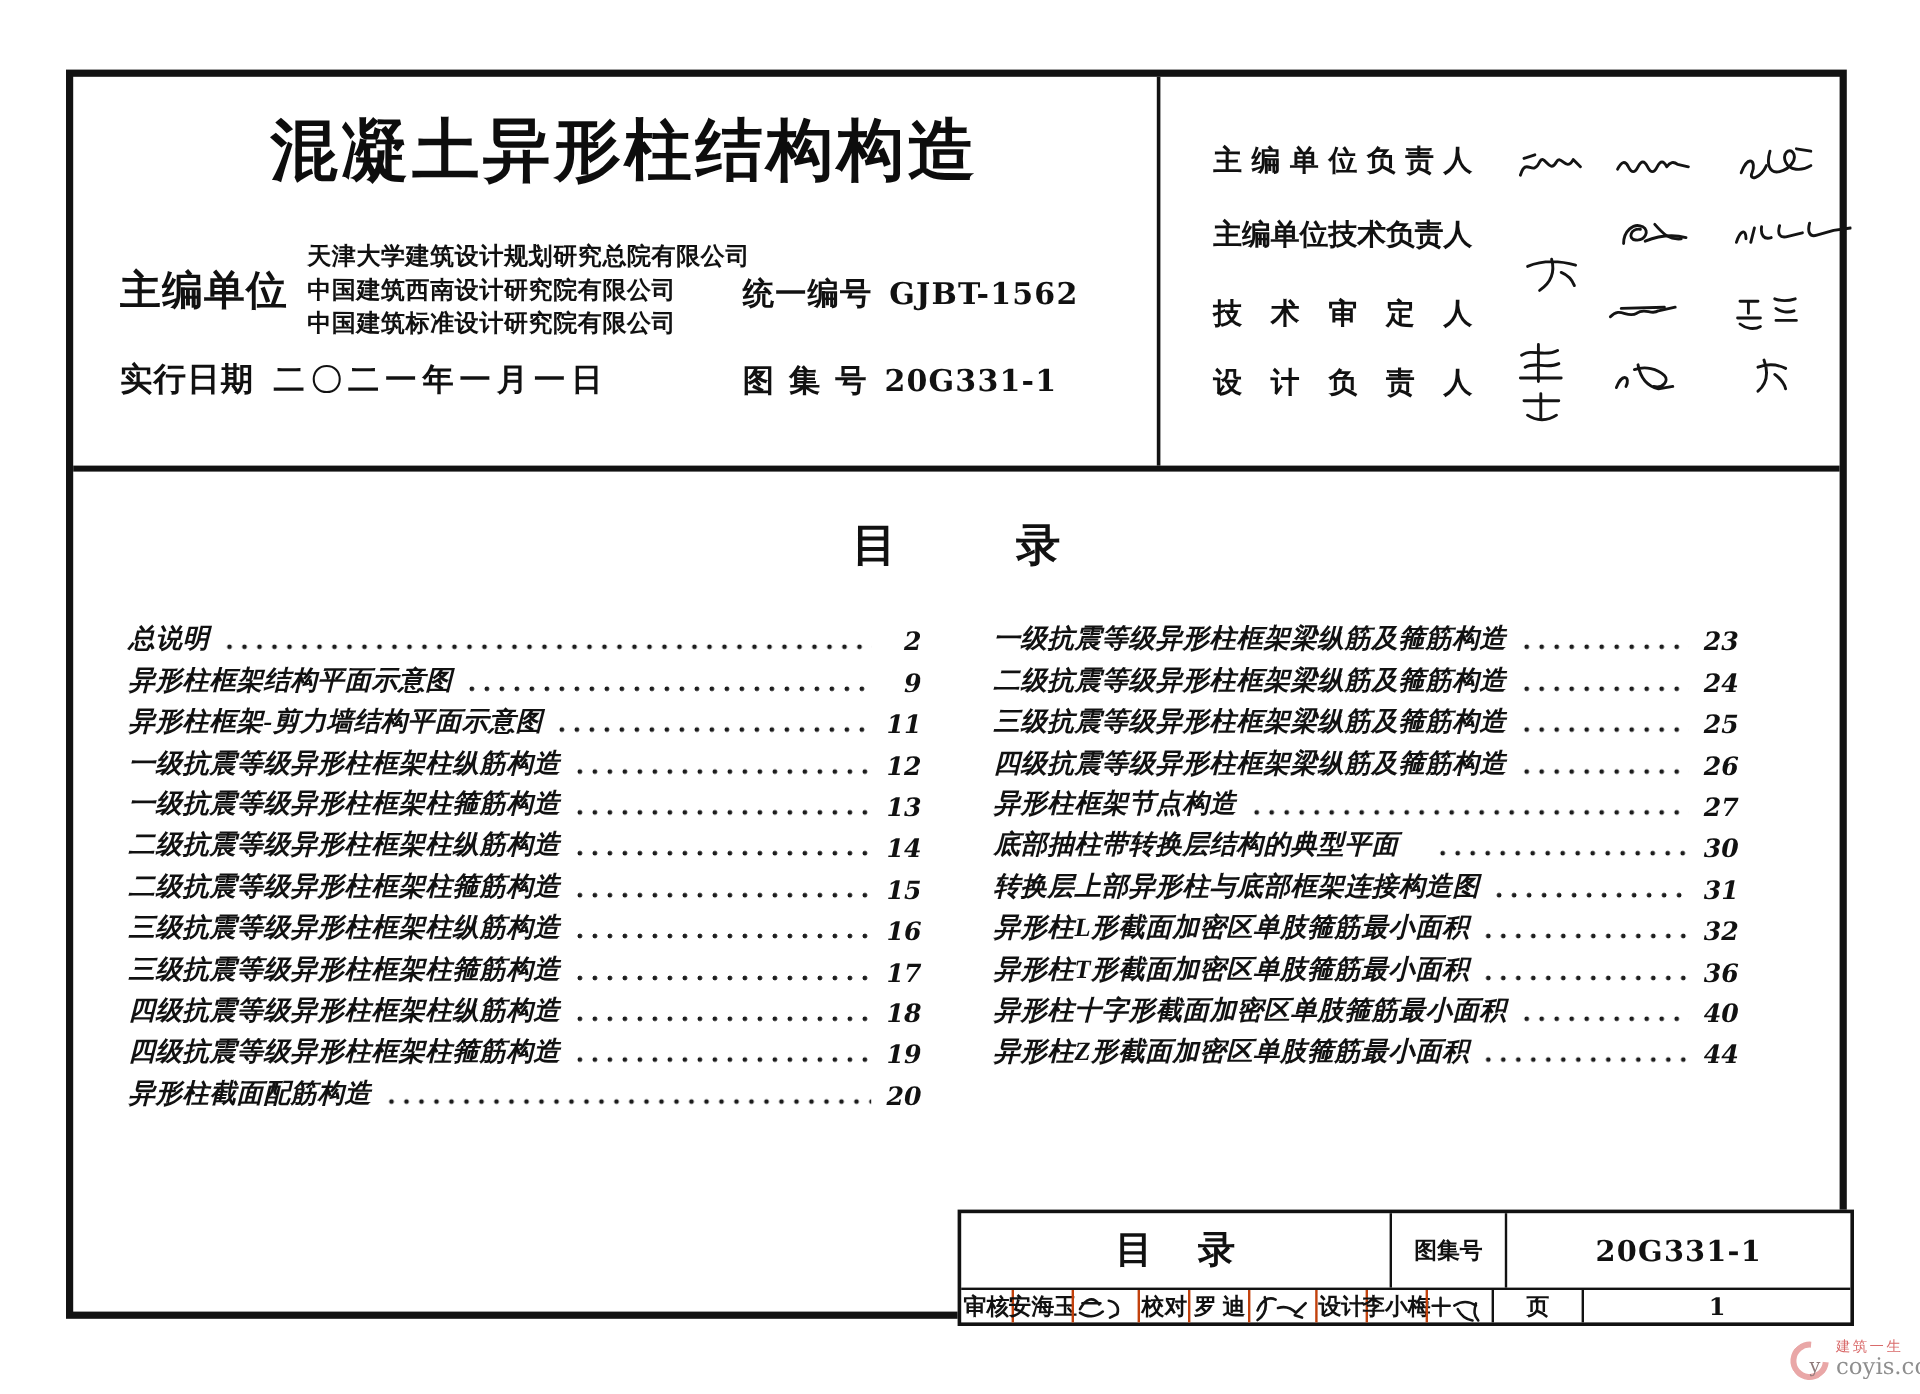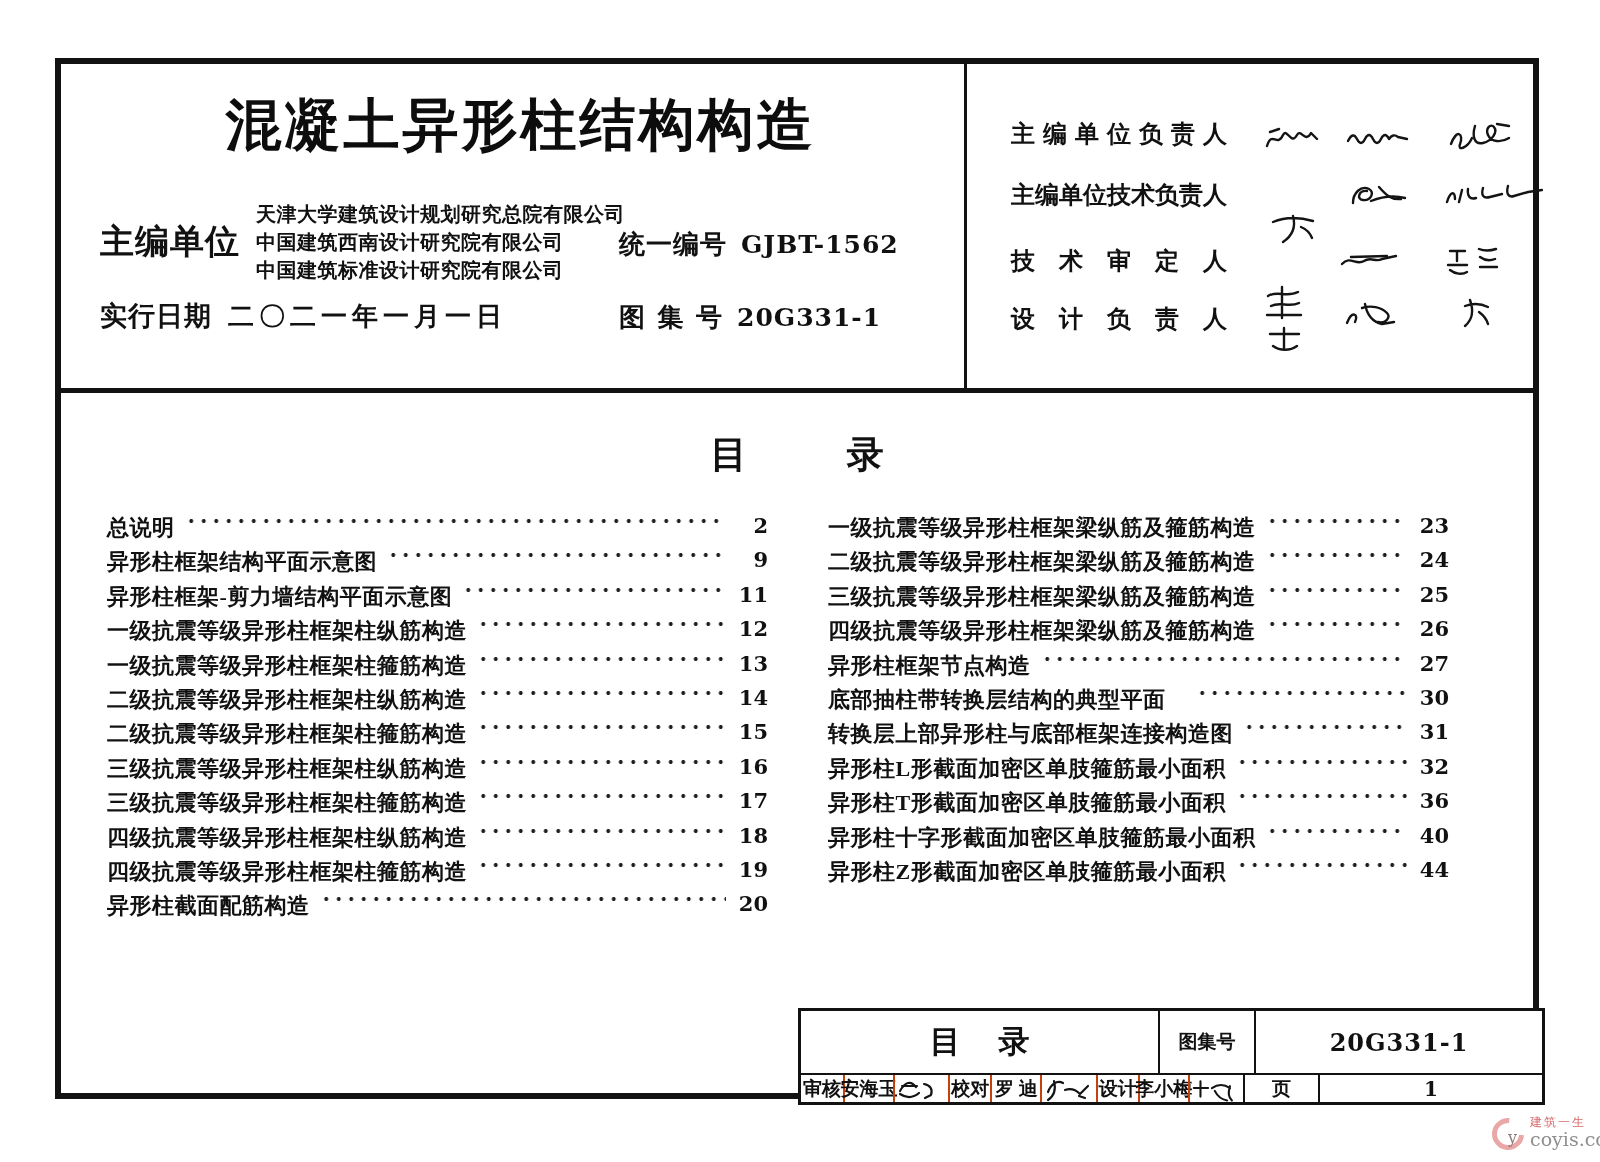--- a/index.html
+++ b/index.html
@@ -36,21 +36,21 @@
              text-align:justify;text-align-last:justify;white-space:nowrap;}
   .sig{position:absolute;}
   .sig path{fill:none;stroke:#141414;stroke-width:2.4;stroke-linecap:round;stroke-linejoin:round;}
 
   
   .toc-title{position:absolute;left:0;top:366px;width:100%;text-align:center;font-size:37px;font-weight:700;
              letter-spacing:27px;padding-left:27px;box-sizing:border-box;white-space:pre;}
   .toc-col{position:absolute;top:449px;}
   .toc-col.left{left:46px;width:661px;}
   .toc-col.right{left:767px;width:621px;}
-  .toc-row{display:flex;align-items:flex-start;height:34.4px;}
+  .toc-row{display:flex;align-items:flex-end;height:34.4px;font-style:italic;}
   .toc-row .t{font-size:22px;font-weight:700;white-space:nowrap;letter-spacing:0.5px;}
   .toc-row .dots{flex:1;height:16px;margin:0 6px 0 10px;
                  background:radial-gradient(circle,#1c1c1c 1.7px,transparent 2.2px) 0 52%/12.5px 16px repeat-x;}
   .toc-row .dots.gap{margin-left:30px;}
   .toc-row .pg{width:36px;text-align:right;font-size:21px;font-weight:700;font-family:"DejaVu Serif",serif;}
 
   
   .footer-block{position:absolute;left:737px;top:944px;width:747px;height:97px;border:3px solid #121212;
                 box-sizing:border-box;display:flex;flex-direction:column;background:#fff;}
   .f-row1{display:flex;height:62px;border-bottom:2px solid #121212;}

